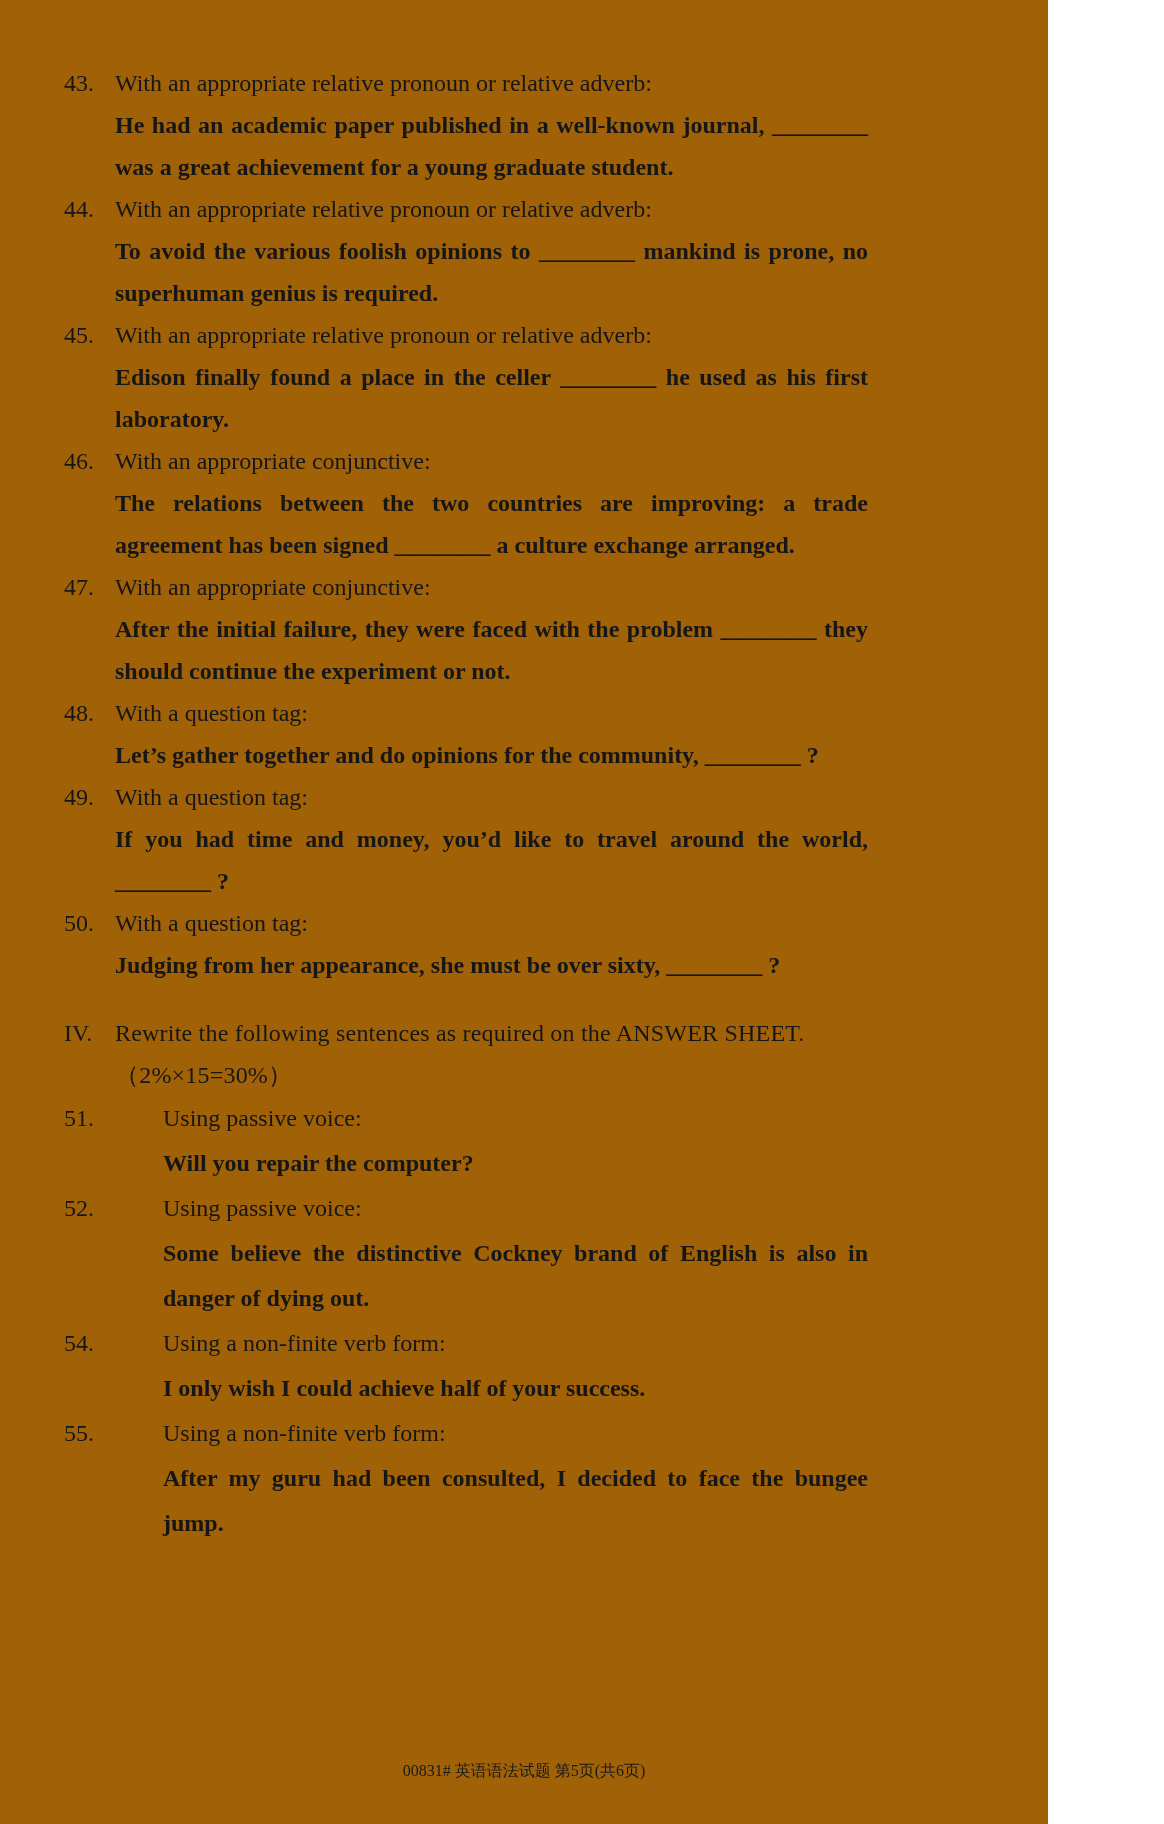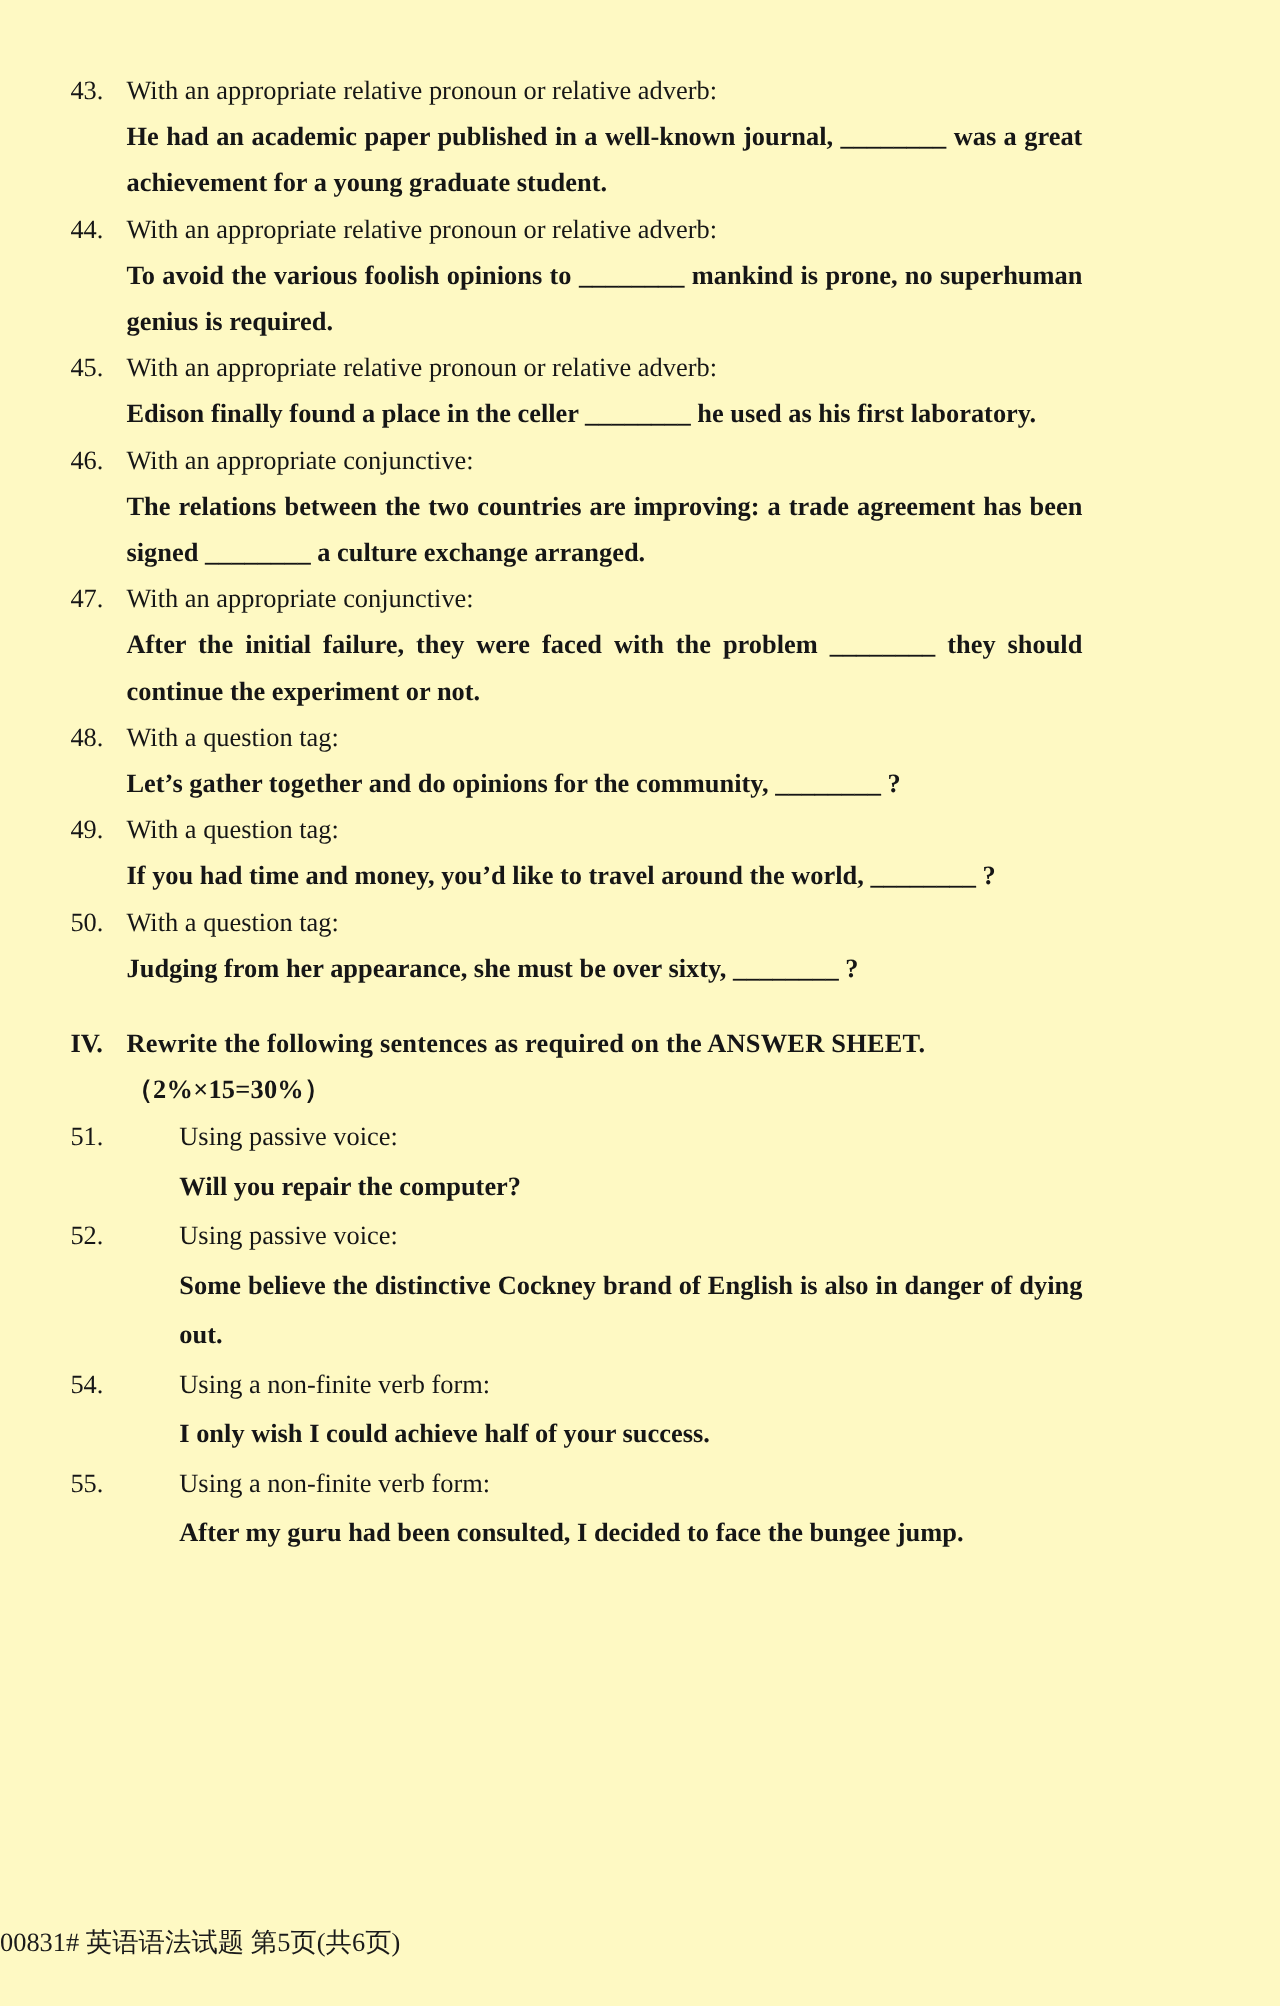--- a/index.html
+++ b/index.html
@@ -2,24 +2,24 @@
 <html><head>
 <meta charset="utf-8">
 <style>
   html, body {
     margin: 0;
     padding: 0;
     background: #ffffff;
   }
   .page {
     position: relative;
-    width: 1164px;
+    width: 1048px;
     height: 1824px;
     box-sizing: border-box;
-    background: #fef9c3;
+    background: #a16207;
     color: #161616;
     font-family: "Liberation Serif", "DejaVu Serif", serif;
     padding: 62px 180px 0 64px;
     overflow: hidden;
   }
   .q {
     display: flex;
     align-items: flex-start;
     font-size: 24px;
     line-height: 42px;
@@ -35,36 +35,36 @@
   .qtext p {
     margin: 0;
   }
   .sent {
     text-align: justify;
     text-align-last: left;
     font-weight: bold;
   }
   .section-header {
     margin-top: 26px;
-    font-weight: bold;
+    font-weight: normal;
   }
   .section-header .qtext p {
     letter-spacing: 0.2px;
   }
   .rewrite .q {
     line-height: 45px;
     gap: 48px;
   }
   .footer {
     position: absolute;
     left: 0;
     bottom: 42px;
     width: 100%;
-    text-align: left;
-    font-size: 24px;
+    text-align: center;
+    font-size: 16px;
     color: #1a1a1a;
   }
 </style>
 </head>
 <body>
 
 <div class="page">
 
   <div class="fill">
 

